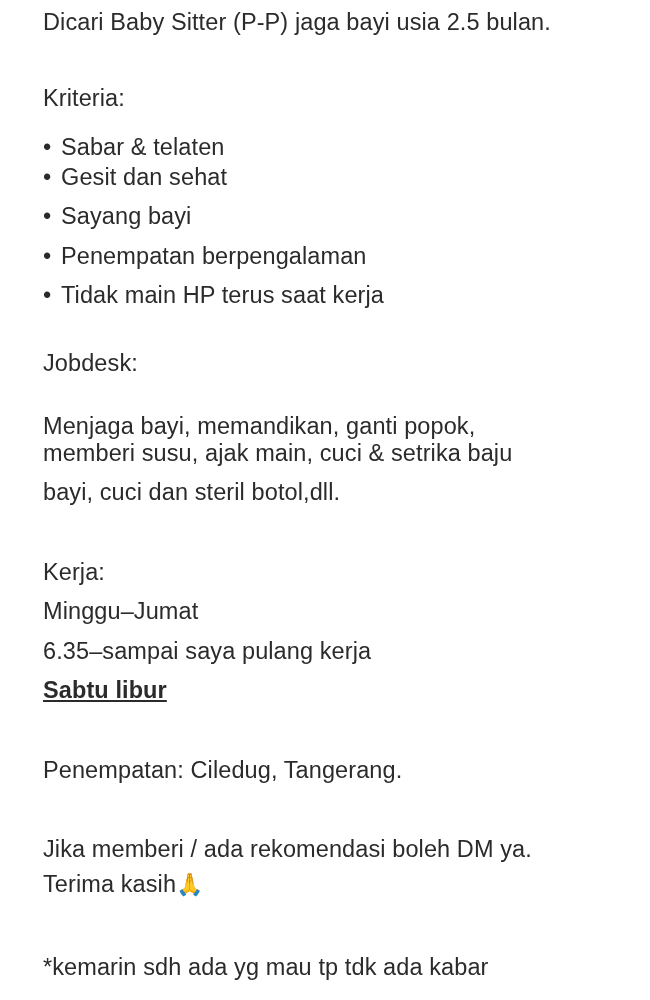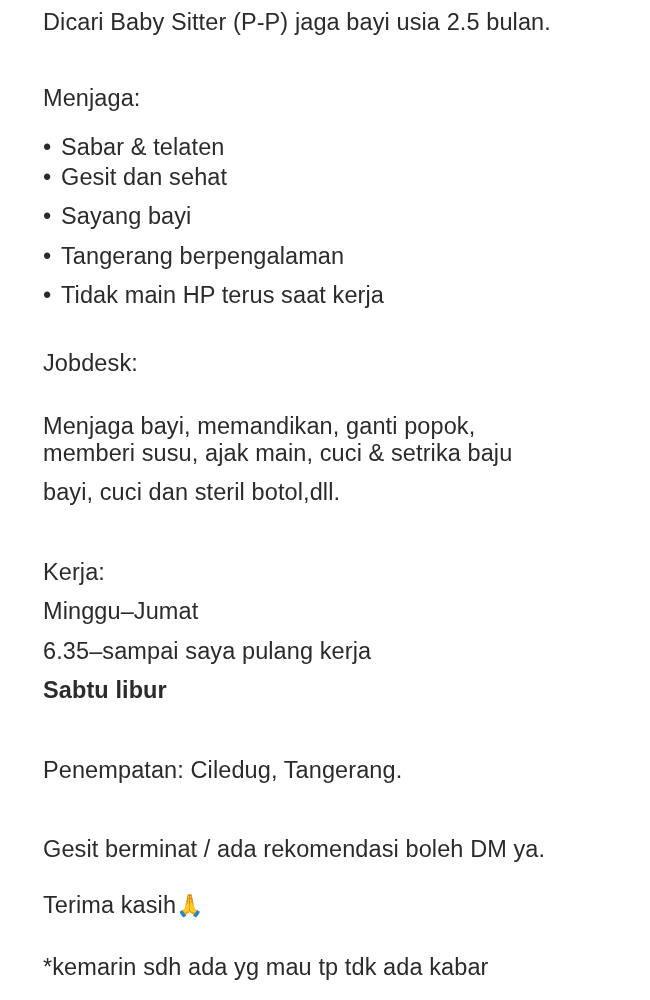--- a/index.html
+++ b/index.html
@@ -1,44 +1,44 @@
 <!DOCTYPE html>
 <html><head>
 <meta charset="utf-8">
 <style>
   html, body { margin:0; padding:0; }
   body { width:650px; height:1000px; background:#ffffff; overflow:hidden; position:relative;
          font-family:"Liberation Sans", sans-serif; color:#2b2b2b; }
   .line { position:absolute; left:43px; font-size:23.5px; line-height:30px; white-space:nowrap; letter-spacing:0.1px; }
-  .bold { font-weight:bold; }
+  .bold { font-weight:bold;text-decoration:underline; }
   .bullet { display:inline-block; width:18px; }
   .emoji { font-size:22px; }
 </style>
 </head>
 <body>
 
 <div>
   <div class="line" style="top:7px">Dicari Baby Sitter (P-P) jaga bayi usia 2.5 bulan.</div>
 
-  <div class="line" style="top:83px">Menjaga:</div>
+  <div class="line" style="top:83px">Kriteria:</div>
   <div class="line" style="top:132px"><span class="bullet">•</span><span>Sabar &amp; telaten</span></div>
   <div class="line" style="top:162px"><span class="bullet">•</span><span>Gesit dan sehat</span></div>
   <div class="line" style="top:201px"><span class="bullet">•</span><span>Sayang bayi</span></div>
-  <div class="line" style="top:241px"><span class="bullet">•</span><span>Tangerang berpengalaman</span></div>
+  <div class="line" style="top:241px"><span class="bullet">•</span><span>Penempatan berpengalaman</span></div>
   <div class="line" style="top:280px"><span class="bullet">•</span><span>Tidak main HP terus saat kerja</span></div>
 
   <div class="line" style="top:348px">Jobdesk:</div>
   <div class="line" style="top:411px">Menjaga bayi, memandikan, ganti popok,</div>
   <div class="line" style="top:438px">memberi susu, ajak main, cuci &amp; setrika baju</div>
   <div class="line" style="top:477px">bayi, cuci dan steril botol,dll.</div>
 
   <div class="line" style="top:557px">Kerja:</div>
   <div class="line" style="top:596px">Minggu–Jumat</div>
   <div class="line" style="top:636px">6.35–sampai saya pulang kerja</div>
   <div class="line bold" style="top:675px">Sabtu libur</div>
 
   <div class="line" style="top:755px">Penempatan: Ciledug, Tangerang.</div>
 
-  <div class="line" style="top:834px">Gesit berminat / ada rekomendasi boleh DM ya.</div>
-  <div class="line" style="top:890px"><span>Terima kasih</span><span class="emoji">🙏</span></div>
+  <div class="line" style="top:834px">Jika memberi / ada rekomendasi boleh DM ya.</div>
+  <div class="line" style="top:869px"><span>Terima kasih</span><span class="emoji">🙏</span></div>
 
   <div class="line" style="top:952px">*kemarin sdh ada yg mau tp tdk ada kabar</div>
 </div>
 
 </body></html>

